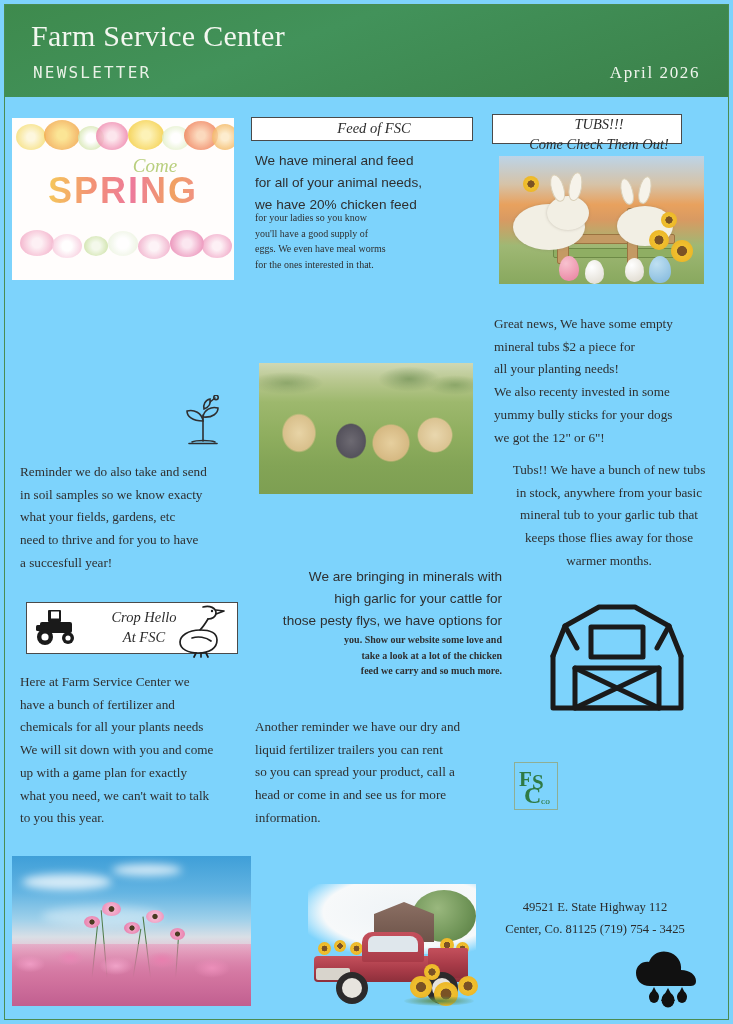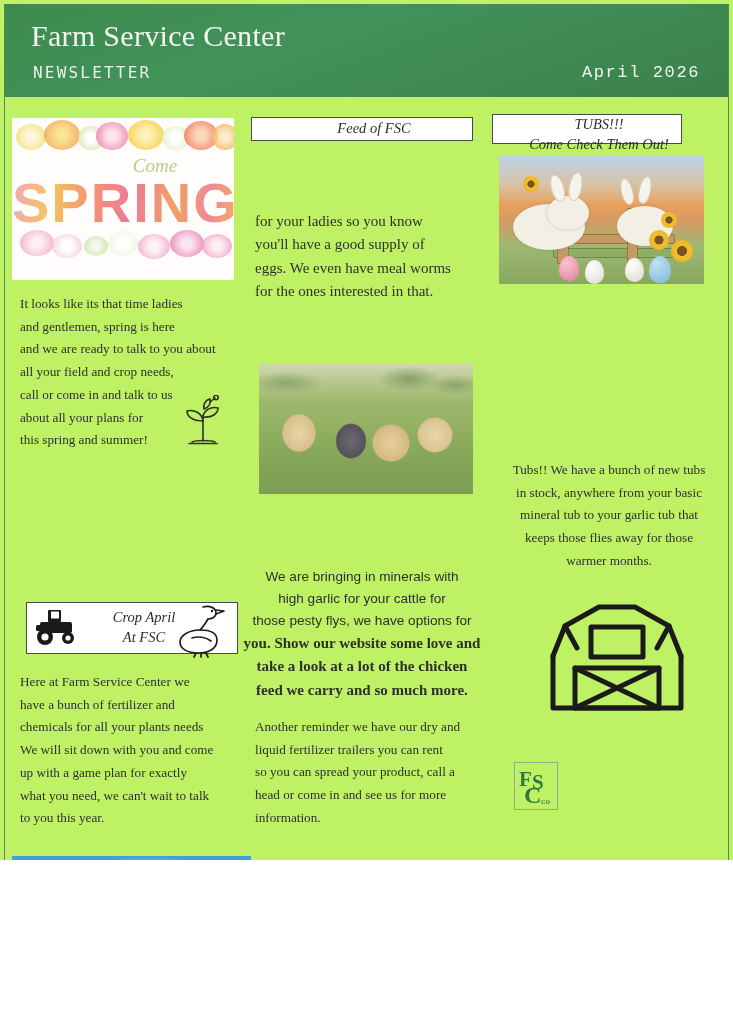--- a/index.html
+++ b/index.html
@@ -7,23 +7,23 @@
     margin: 0;
     padding: 0;
     background: #ffffff;
   }
   body {
     font-family: "Liberation Serif", serif;
   }
   .page {
     position: relative;
     width: 733px;
-    height: 860px;
+    height: 1024px;
     overflow: hidden;
-    background: #bef264;
+    background: #7dd3fc;
   }
 
   
   .page-border {
     position: absolute;
     left: 4px;
     top: 4px;
     width: 725px;
     height: 1016px;
     border: 1.5px solid #4a8c52;
@@ -60,21 +60,21 @@
     font-family: "DejaVu Sans Mono", monospace;
     font-size: 16px;
     letter-spacing: 2.2px;
     color: #e9f1e6;
     white-space: nowrap;
   }
   .header-date {
     position: absolute;
     right: 28px;
     top: 58px;
-    font-family: Liberation Mono, monospace;
+    font-family: Liberation Serif, serif;
     font-size: 17px;
     letter-spacing: 1.6px;
     color: #f0f5ed;
     white-space: nowrap;
   }
 
   
   .tblock {
     position: absolute;
     color: #2f2f30;
@@ -83,25 +83,25 @@
     line-height: 1.72;
     white-space: pre-line;
   }
   .tblock.mixed-top {
     font-family: "Liberation Sans", sans-serif;
     font-size: 13.6px;
     line-height: 1.6;
   }
   .tblock.mixed-bot {
     font-family: "Liberation Serif", serif;
-    font-size: 15px;
+    font-size: 10px;
     line-height: 1.55;
   }
   .tblock.centered {
-    text-align: center;
+    text-align: right;
   }
 
   
   .hbox {
     position: absolute;
     border: 1.5px solid #4a4a4a;
     box-sizing: border-box;
     background: #ffffff;
     display: flex;
     align-items: center;
@@ -130,21 +130,21 @@
     position: relative;
   }
   .spring-word {
     position: absolute;
     left: 0;
     right: 0;
     top: 52px;
     text-align: center;
     font-family: "Liberation Sans", sans-serif;
     font-weight: bold;
-    font-size: 56px;
+    font-size: 36px;
     letter-spacing: 2px;
     background: linear-gradient(95deg,#f2a0b6 0%,#f5c04f 18%,#f28a6a 36%,#ec6f93 54%,#f09a55 72%,#ef7f8e 88%,#f0a35e 100%);
     -webkit-background-clip: text;
     background-clip: text;
     color: transparent;
     opacity: 0.92;
   }
   .spring-hello {
     position: absolute;
     left: 0; right: 0;
@@ -348,44 +348,42 @@
 
     <div class="petal" style="left:8px;  top:112px; width:34px; height:26px; background:radial-gradient(circle,#fdeef3 22%,#f3aac6 78%);"></div>
     <div class="petal" style="left:40px; top:116px; width:30px; height:24px; background:radial-gradient(circle,#fff 25%,#f7c6da 80%);"></div>
     <div class="petal" style="left:72px; top:118px; width:24px; height:20px; background:radial-gradient(circle,#f2f8e8 25%,#c9e0a0 80%);"></div>
     <div class="petal" style="left:96px; top:113px; width:30px; height:25px; background:radial-gradient(circle,#ffffff 28%,#e9f2dc 82%);"></div>
     <div class="petal" style="left:126px;top:116px; width:32px; height:25px; background:radial-gradient(circle,#fdf2f6 22%,#f0a7c6 80%);"></div>
     <div class="petal" style="left:158px;top:112px; width:34px; height:27px; background:radial-gradient(circle,#fbe3ee 20%,#e87fae 80%);"></div>
     <div class="petal" style="left:190px;top:116px; width:30px; height:24px; background:radial-gradient(circle,#fdeef4 22%,#ef9cc0 80%);"></div>
   </div>
 
-  <div class="tblock" style="left:20px; top:293px; width:240px;">It looks like its that time ladies
-and gentlemen, spring is here
-and we are ready to talk to you about
-all your field and crop needs,
-call or come in and talk to us
-about all your plans for
-   this spring and summer!</div>
 
   <svg class="icon-art" style="left:176px; top:395px;" width="54" height="52" viewBox="0 0 54 52">
     <g fill="none" stroke="#2f2f30" stroke-width="1.6" stroke-linecap="round">
       <path d="M27 46 L27 20"></path>
       <path d="M27 26 C16 26 11 21 11 16 C18 14 26 18 27 26 Z"></path>
       <path d="M27 22 C37 23 42 18 42 13 C35 11 28 15 27 22 Z"></path>
       <path d="M28 14 C33 12 35 8 34 4 C29 5 27 10 28 14 Z"></path>
       <path d="M34 7 L39 3"></path>
       <circle cx="40" cy="2.5" r="2.2"></circle>
       <path d="M16 47 C20 45 34 45 39 47"></path>
       <path d="M13 48.5 L41 48.5"></path>
     </g>
   </svg>
 
+  <div class="tblock" style="left:20px; top:461px; width:240px;">Reminder we do also take and send
+in soil samples so we know exacty
+what your fields, gardens, etc
+need to thrive and for you to have
+a succesfull year!</div>
 
   <div class="hbox" style="left:26px; top:602px; width:212px; height:52px;">
-    <div class="hbox-text">Crop April
+    <div class="hbox-text">Crop Hello
 At FSC</div>
   </div>
 
   <svg class="icon-art" style="left:32px; top:608px;" width="50" height="40" viewBox="0 0 50 40">
     <g fill="#1a1a1a">
       <rect x="16" y="2" width="13" height="12" rx="1"></rect>
       <rect x="19" y="3.5" width="8" height="7" fill="#ffffff"></rect>
       <rect x="8" y="14" width="32" height="11" rx="2"></rect>
       <rect x="4" y="17" width="9" height="6" rx="1.5"></rect>
       <circle cx="13" cy="29" r="8"></circle>
@@ -412,20 +410,23 @@
 chemicals for all your plants needs
 We will sit down with you and come
 up with a game plan for exactly
 what you need, we can't wait to talk
 to you this year.</div>
 
   <div class="hbox" style="left:251px; top:117px; width:222px; height:24px;">
     <div class="hbox-text">Feed of FSC</div>
   </div>
 
+  <div class="tblock mixed-top" style="left:255px; top:150px; width:240px;">We have mineral and feed
+for all of your animal needs,
+we have 20% chicken feed</div>
   <div class="tblock mixed-bot" style="left:255px; top:210px; width:245px;">for your ladies so you know
 you'll have a good supply of
 eggs. We even have meal worms
 for the ones interested in that.</div>
 
   <div class="imgbox chickens" style="left:259px; top:363px; width:214px; height:131px;"></div>
 
   <div class="tblock mixed-top centered" style="left:222px; top:566px; width:280px;">We are bringing in minerals with
 high garlic for your cattle for
 those pesty flys, we have options for</div>
@@ -462,20 +463,26 @@
     <div class="sunflower" style="left:172px; top:84px; width:22px; height:22px;"></div>
     <div class="sunflower" style="left:162px; top:56px; width:16px; height:16px;"></div>
     <div class="sunflower" style="left:24px;  top:20px; width:16px; height:16px;"></div>
 
     <div class="egg" style="left:60px;  top:100px; width:20px; height:25px; background:radial-gradient(circle at 35% 30%,#f8c2cf,#e87f9e);"></div>
     <div class="egg" style="left:86px;  top:104px; width:19px; height:24px; background:radial-gradient(circle at 35% 30%,#ffffff,#ddd8cd);"></div>
     <div class="egg" style="left:126px; top:102px; width:19px; height:24px; background:radial-gradient(circle at 35% 30%,#ffffff,#dcd6c9);"></div>
     <div class="egg" style="left:150px; top:100px; width:22px; height:27px; background:radial-gradient(circle at 35% 30%,#bfe0f2,#7fb6db);"></div>
   </div>
 
+  <div class="tblock" style="left:494px; top:313px; width:228px;">Great news, We have some empty
+mineral tubs $2 a piece for
+all your planting needs!
+We also recenty invested in some
+yummy bully sticks for your dogs
+we got the 12" or 6"!</div>
 
   <div class="tblock" style="left:494px; top:459px; width:230px;text-align:center;">Tubs!! We have a bunch of new tubs
 in stock, anywhere from your basic
 mineral tub to your garlic tub that
 keeps those flies away for those
 warmer months.</div>
 
   <svg class="icon-art" style="left:547px; top:598px;" width="140" height="118" viewBox="0 0 140 118">
     <g fill="none" stroke="#1a1a1a" stroke-width="5" stroke-linejoin="round" stroke-linecap="round">
       <path d="M6 58 L6 110 L134 110 L134 58"></path>

